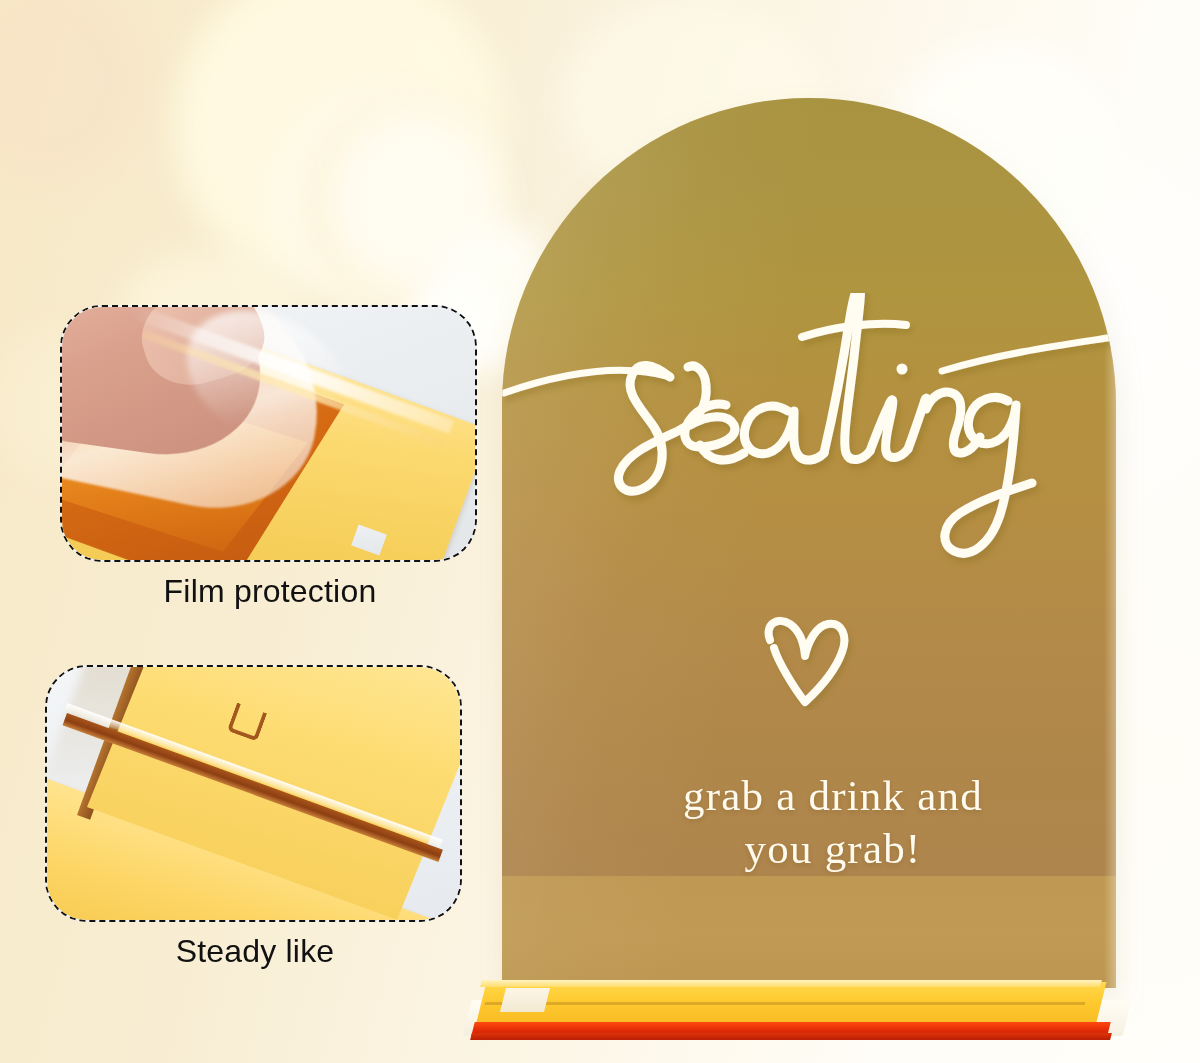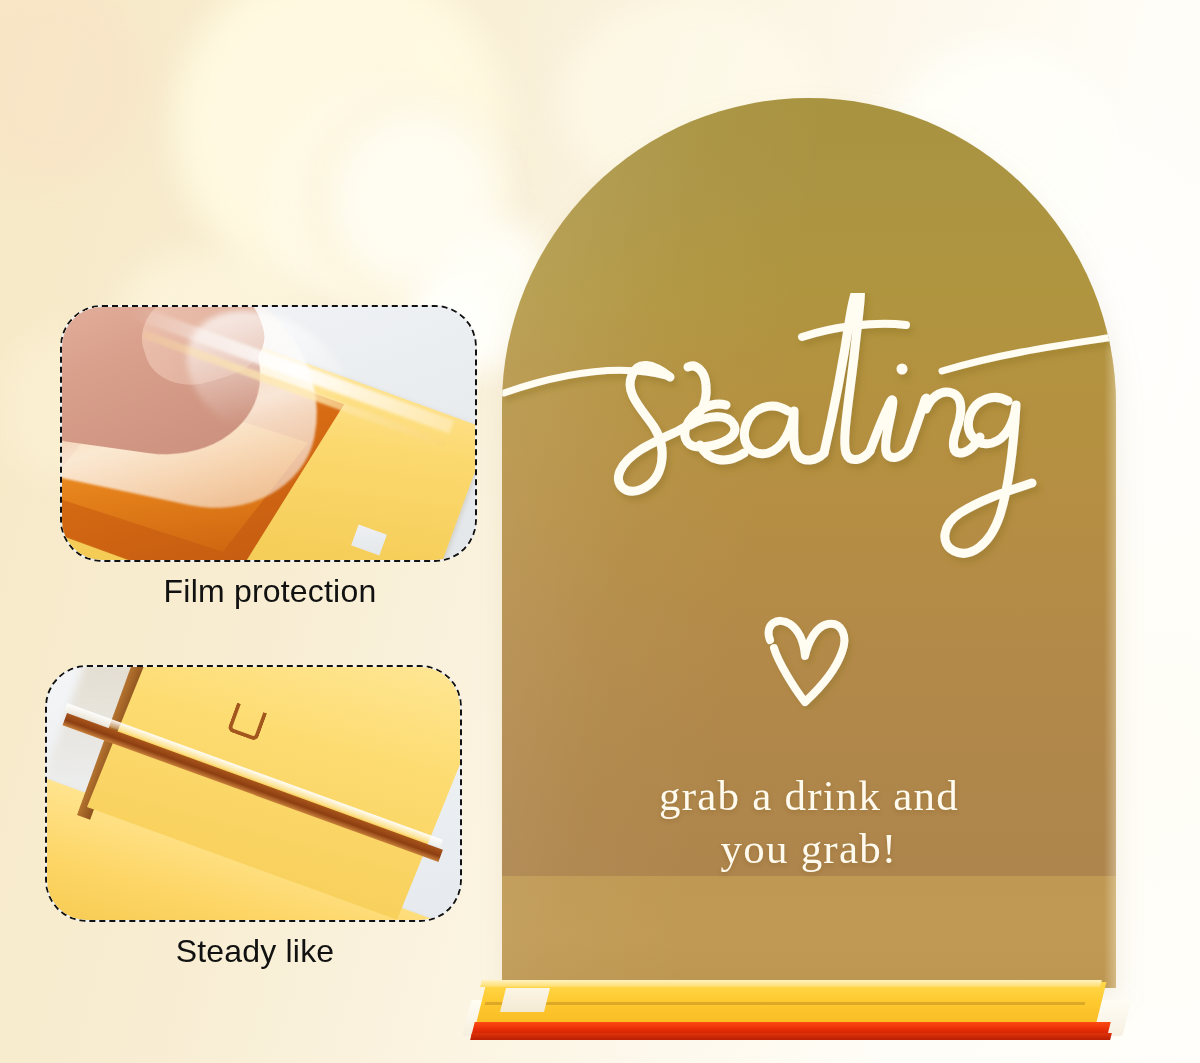--- a/index.html
+++ b/index.html
@@ -205,20 +205,21 @@
     font-family:"Liberation Sans",sans-serif;
     text-shadow:0 2px 3px rgba(110,85,25,.28);
   }
   .script-layer{position:absolute;left:0;top:195px;width:614px;height:360px;}
   .t-heart{position:absolute;left:0;top:512px;width:614px;height:100px;}
   .t-bottom{
     position:absolute;left:0;top:672px;width:100%;text-align:center;
     color:#fffaee;font-size:43px;line-height:1.23;letter-spacing:1.2px;
     font-family:"Liberation Serif",serif;
     text-shadow:0 2px 4px rgba(120,90,30,.32);
+    padding-left:24px;
   }
 
   
   .stand{position:absolute;left:0px;top:880px;width:640px;height:120px;}
   .stand-clear{
     position:absolute;left:-28px;top:22px;width:660px;height:36px;
     background:linear-gradient(180deg,rgba(255,253,245,.95),rgba(245,238,222,.85));
     transform:skewX(-14deg);
     border-radius:2px;
   }

